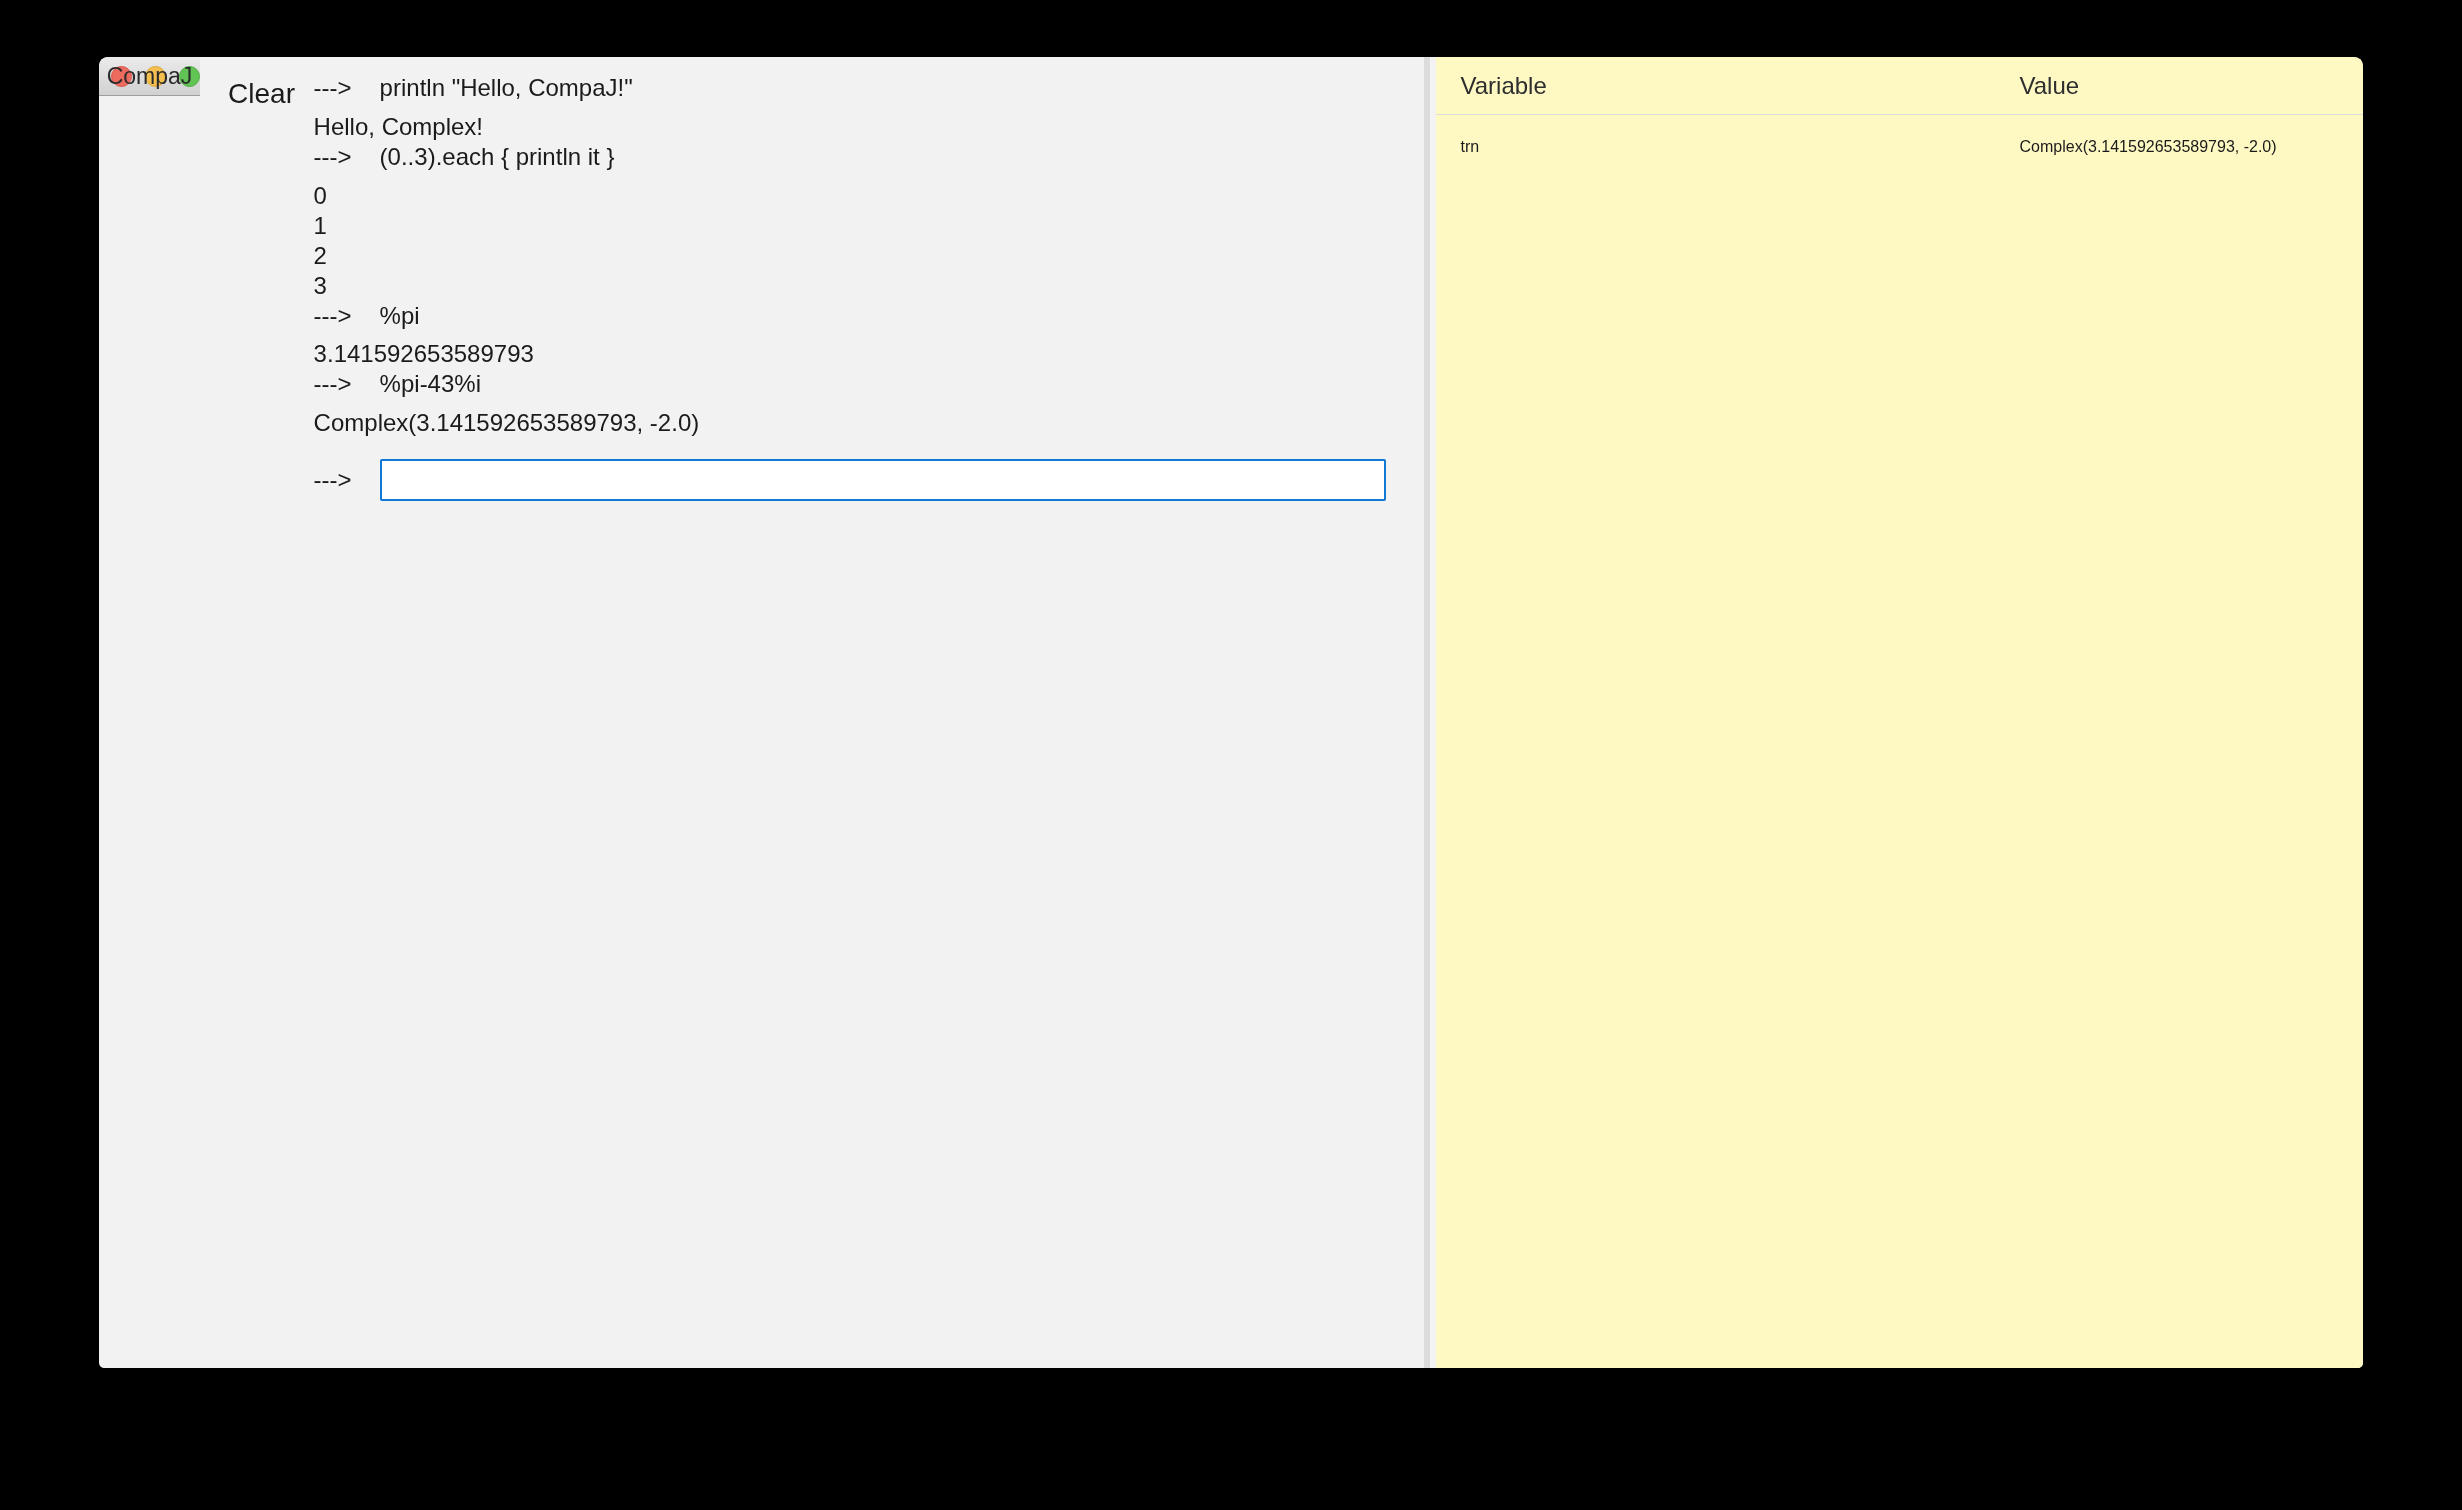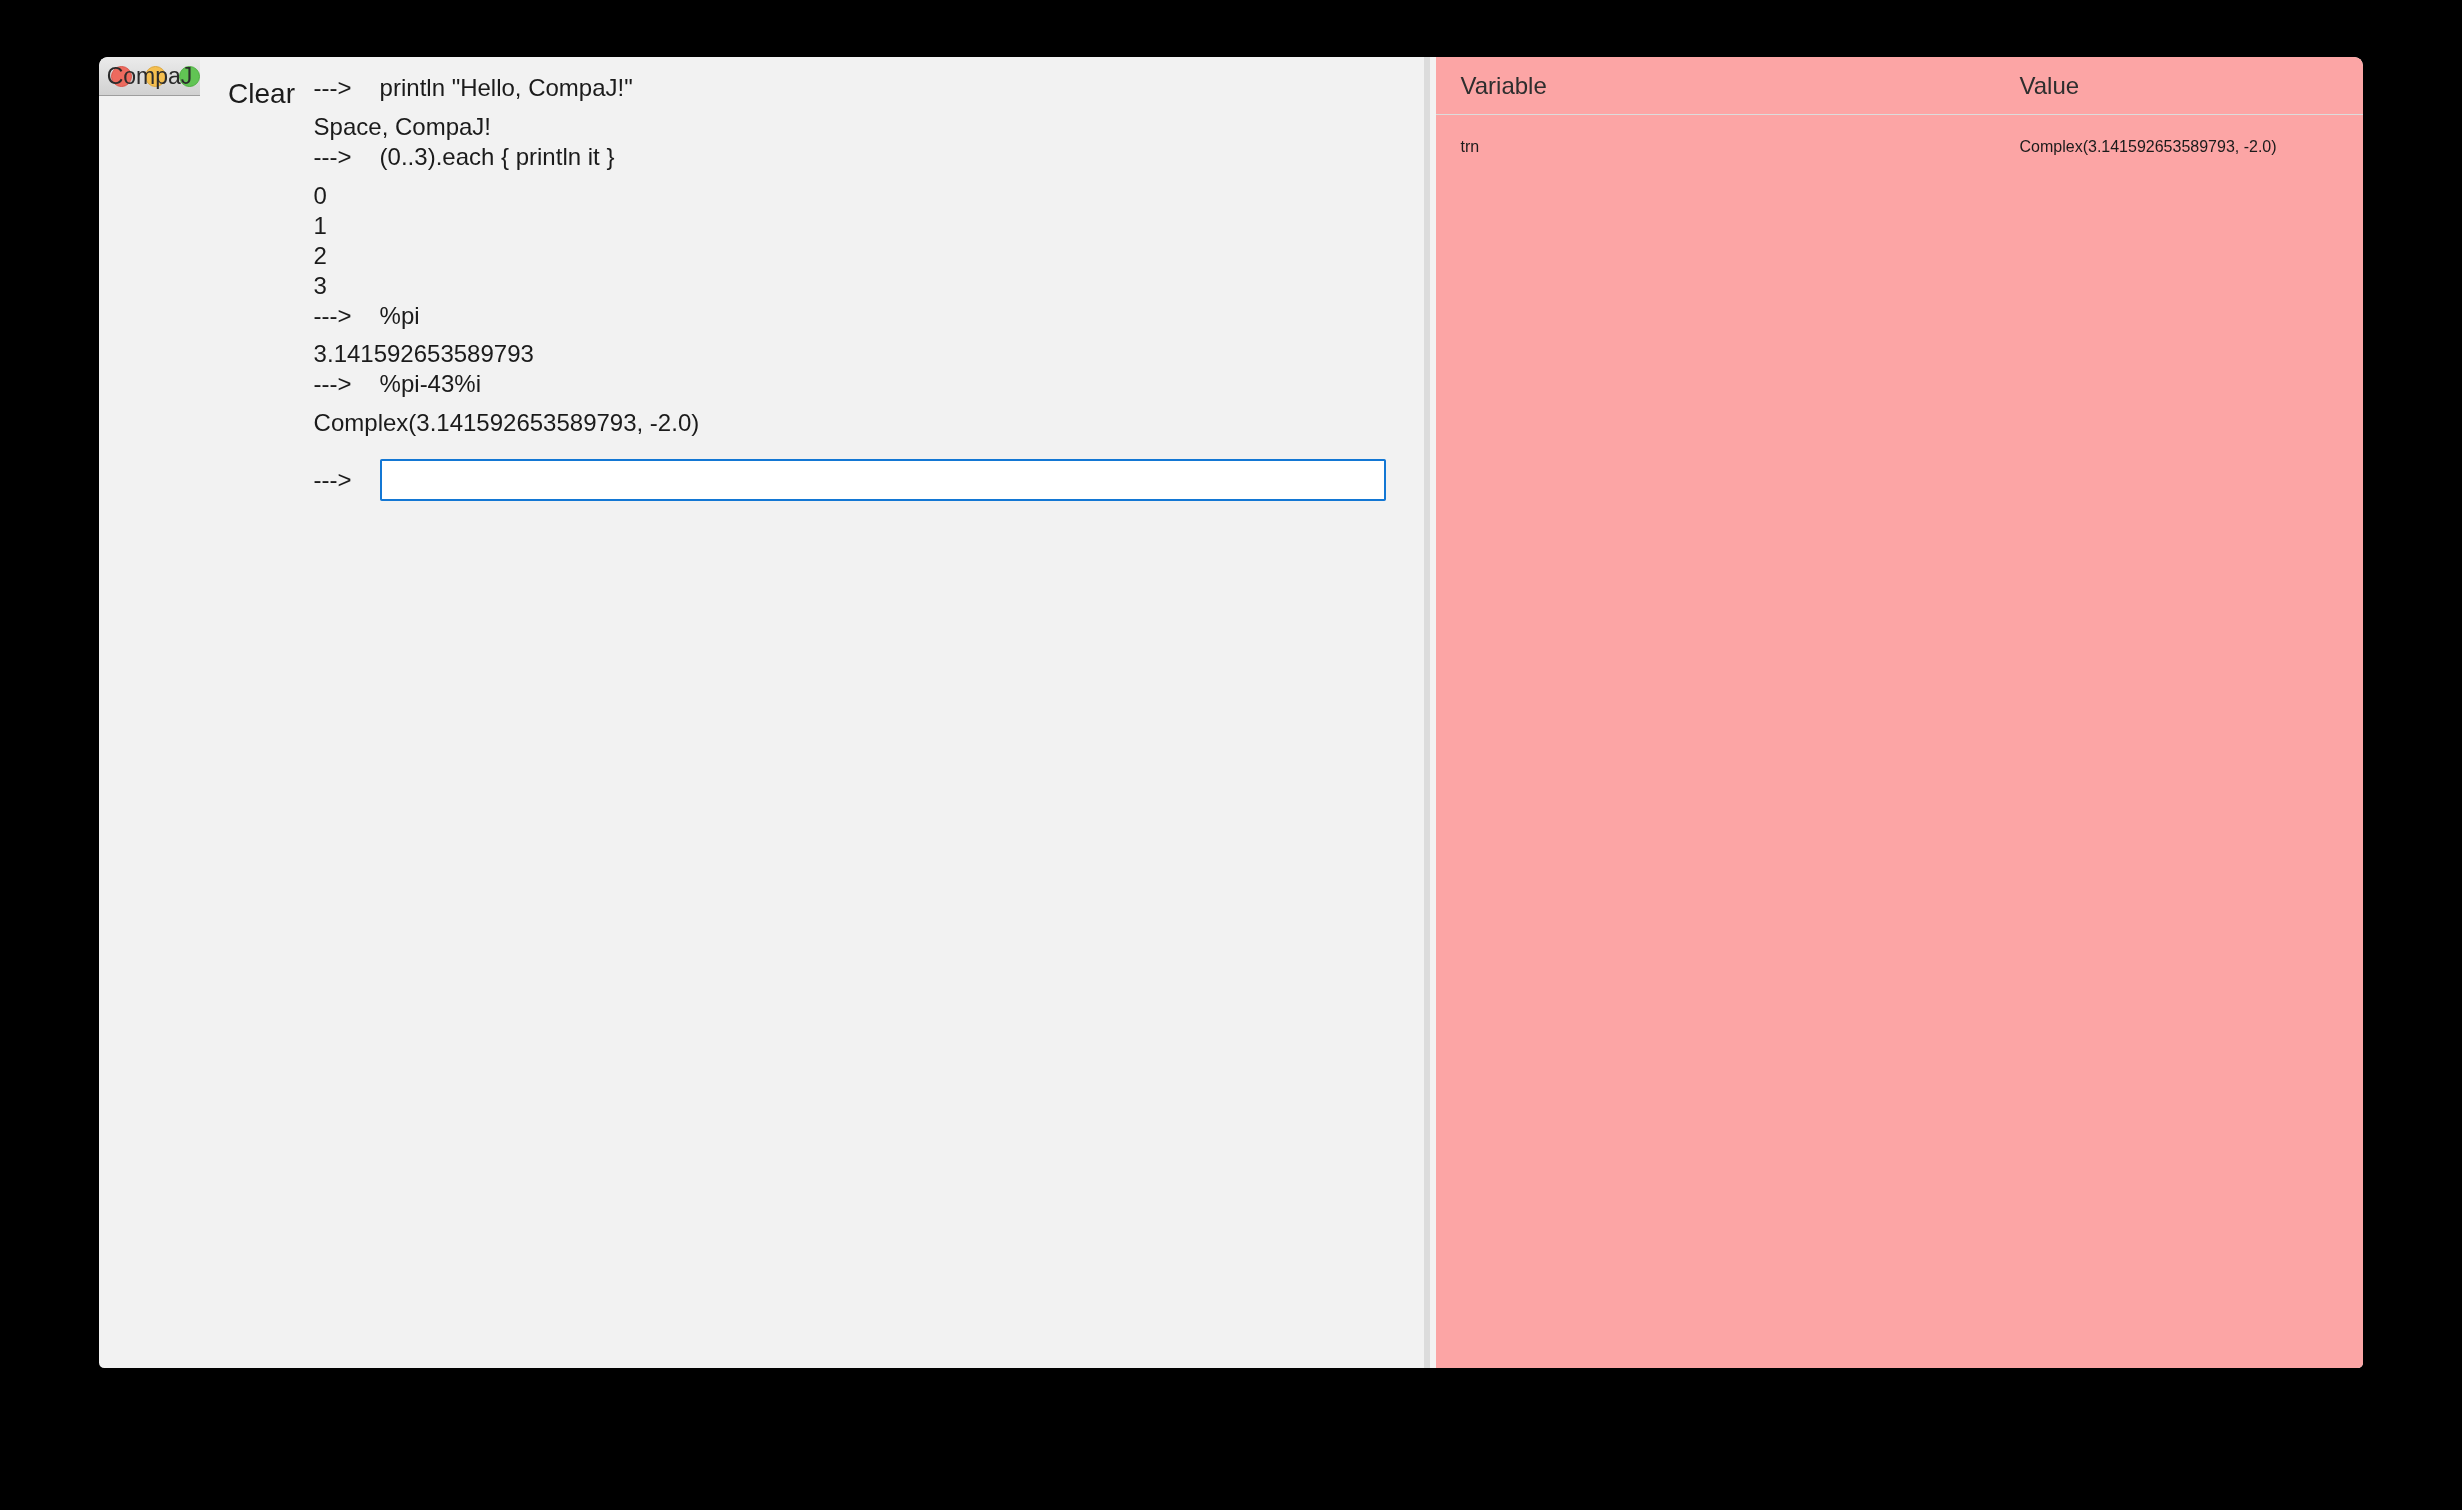--- a/index.html
+++ b/index.html
@@ -93,21 +93,21 @@
     font-family: inherit; font-size: 24px; color: #1b1b1b;
     padding: 0 8.8px;
     outline: none;
   }
   .divider {
     width: 11.5px; flex: 0 0 11.5px;
     background: linear-gradient(to right, #dcdcdc 0, #dcdcdc 6.2px, #f3f3f3 6.2px, #f3f3f3 11.5px);
     cursor: col-resize;
   }
   
-  .varpanel { flex: 1; background: #fca5a5; display: flex; flex-direction: column; }
+  .varpanel { flex: 1; background: #fef9c3; display: flex; flex-direction: column; }
   .vhead {
     height: 58px; flex: 0 0 58px;
     border-bottom: 1.8px solid #dcdcdc;
     display: flex; align-items: center;
     font-size: 24px; color: #2e2e2e;
   }
   .vrow {
     height: 64px; flex: 0 0 64px;
     display: flex; align-items: center;
     font-size: 16px; color: #1b1b1b;
@@ -131,21 +131,21 @@
 
 
   <div class="toolbar">
     <button class="clear-btn">Clear</button>
   </div>
 
   <div class="content">
 
     <div class="terminal">
       <div class="tline cmd"><span class="prompt">---&gt;</span><span>println "Hello, CompaJ!"</span></div>
-      <div class="tline out first"><span>Space, CompaJ!</span></div>
+      <div class="tline out first"><span>Hello, Complex!</span></div>
       <div class="tline cmd"><span class="prompt">---&gt;</span><span>(0..3).each { println it }</span></div>
       <div class="tline out first"><span>0</span></div>
       <div class="tline out"><span>1</span></div>
       <div class="tline out"><span>2</span></div>
       <div class="tline out"><span>3</span></div>
       <div class="tline cmd"><span class="prompt">---&gt;</span><span>%pi</span></div>
       <div class="tline out first"><span>3.141592653589793</span></div>
       <div class="tline cmd"><span class="prompt">---&gt;</span><span>%pi-43%i</span></div>
       <div class="tline out first"><span>Complex(3.141592653589793, -2.0)</span></div>
 

